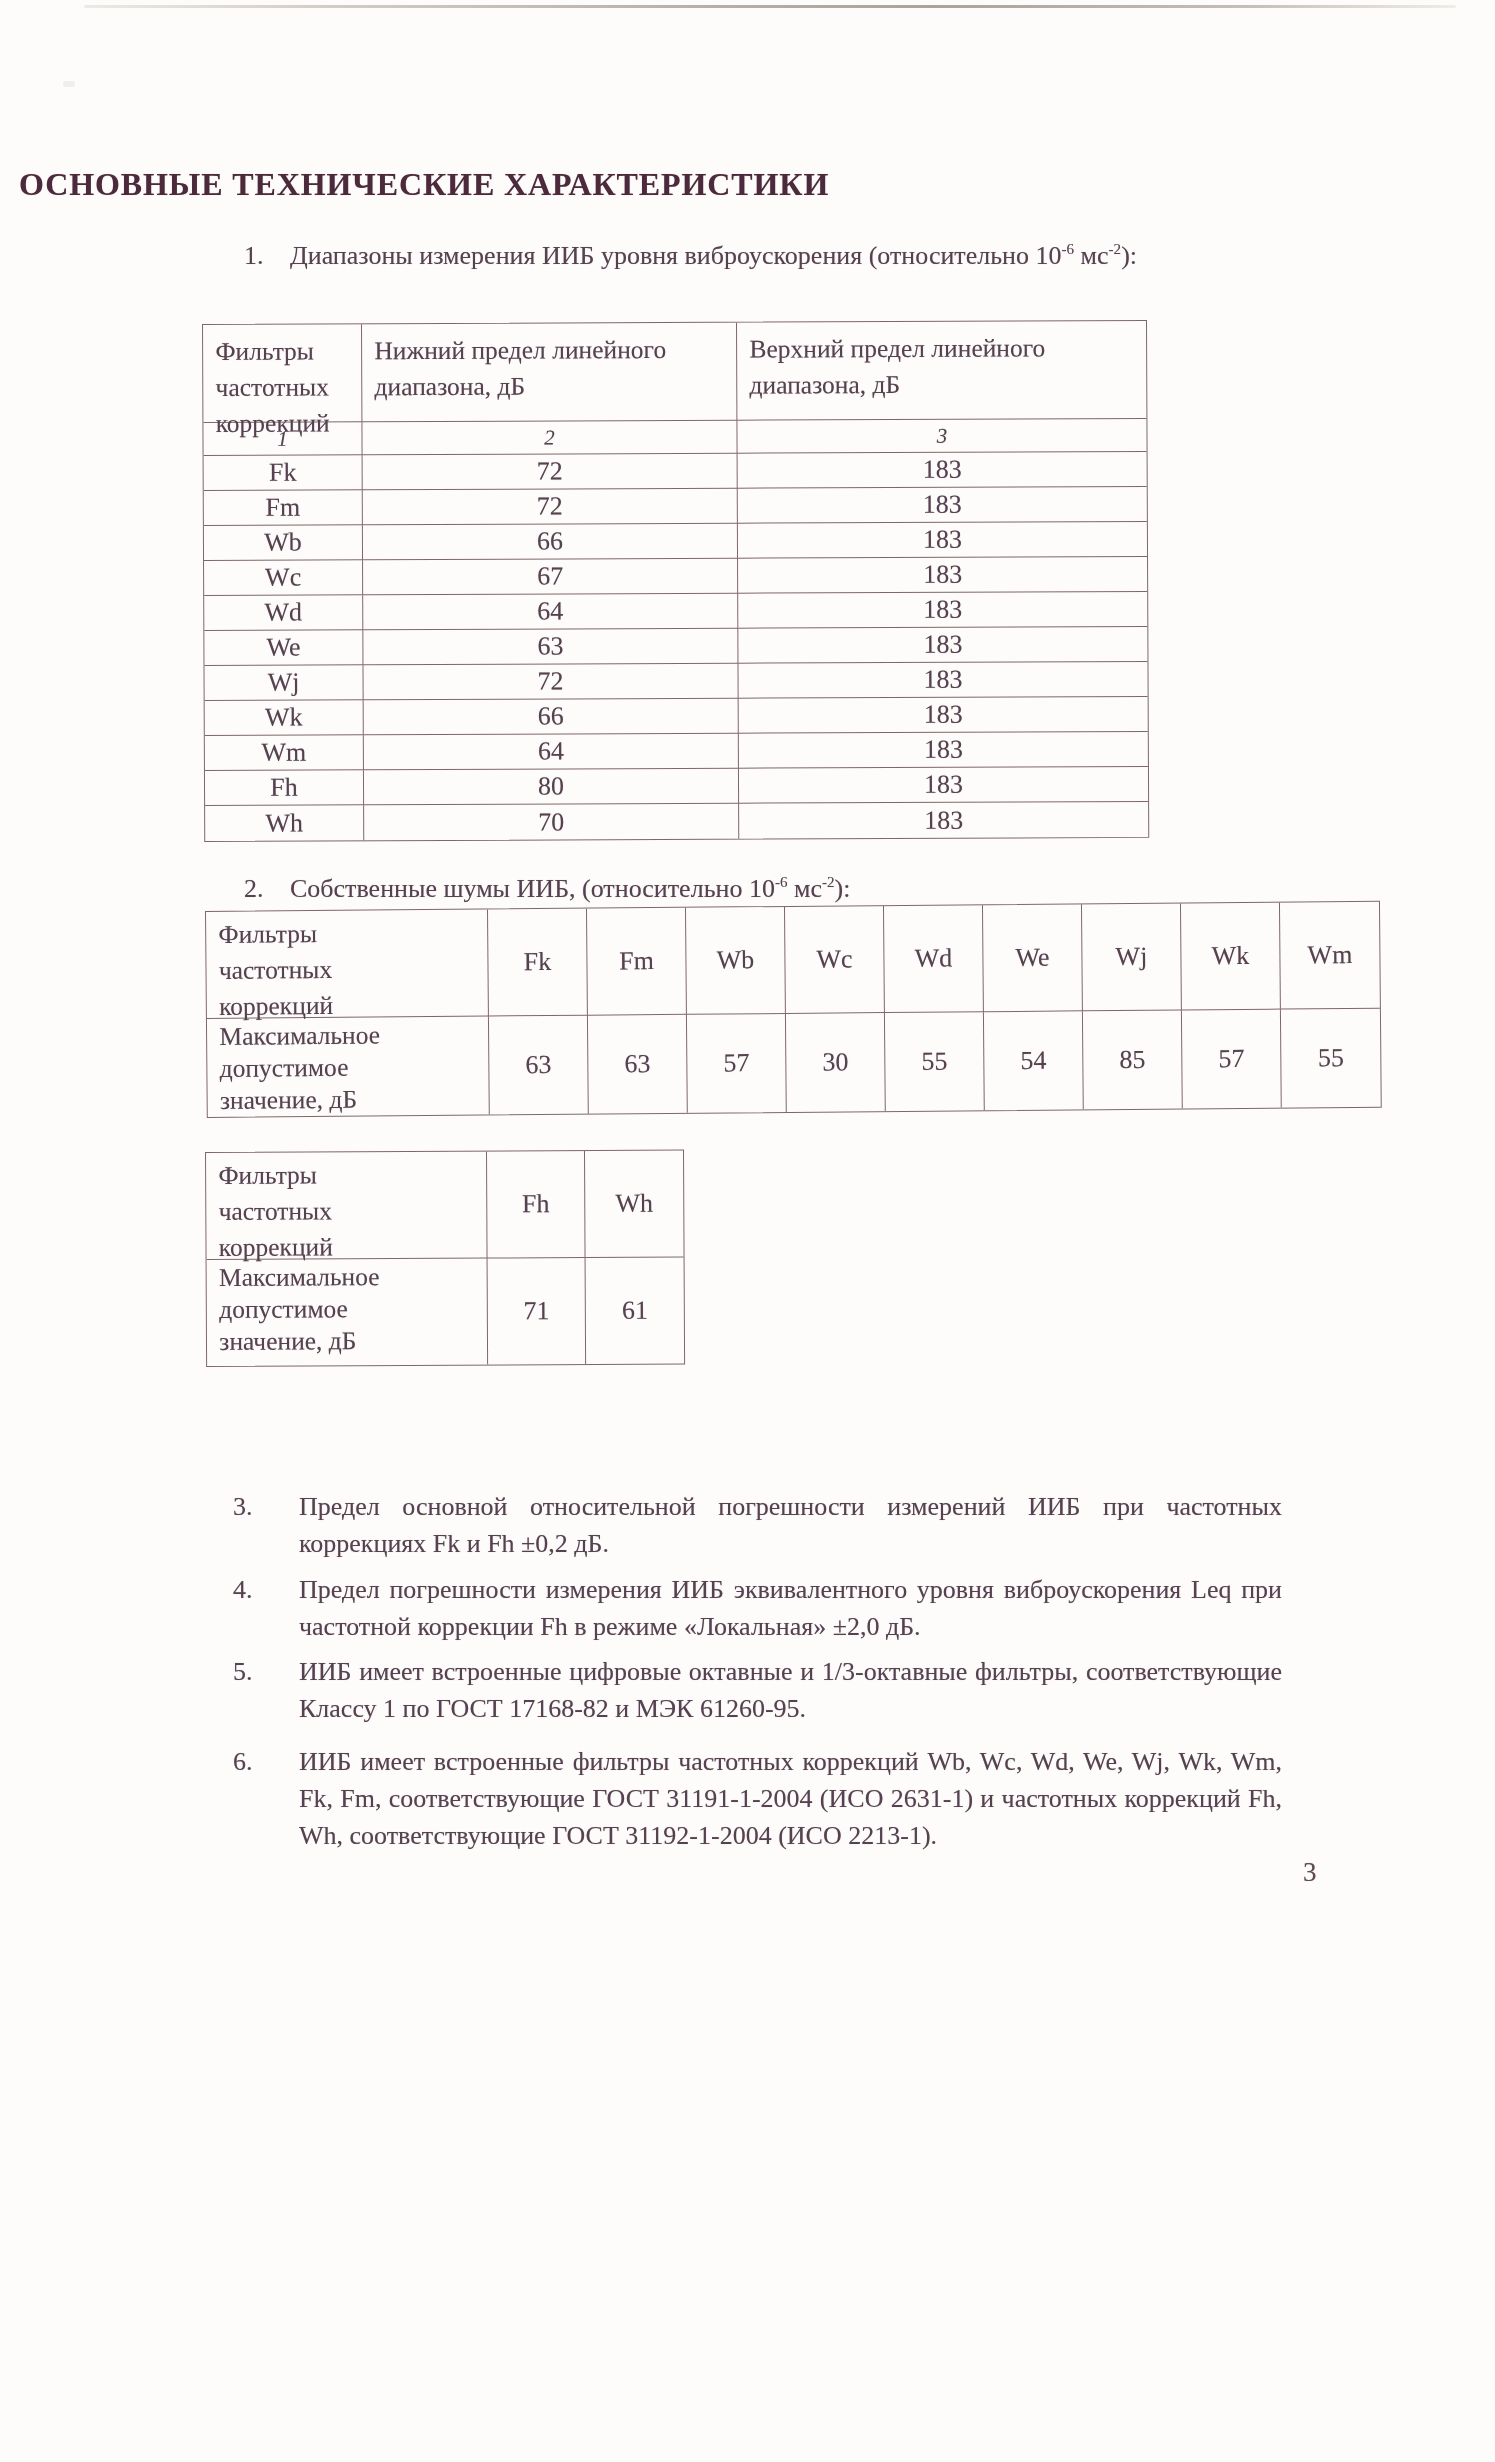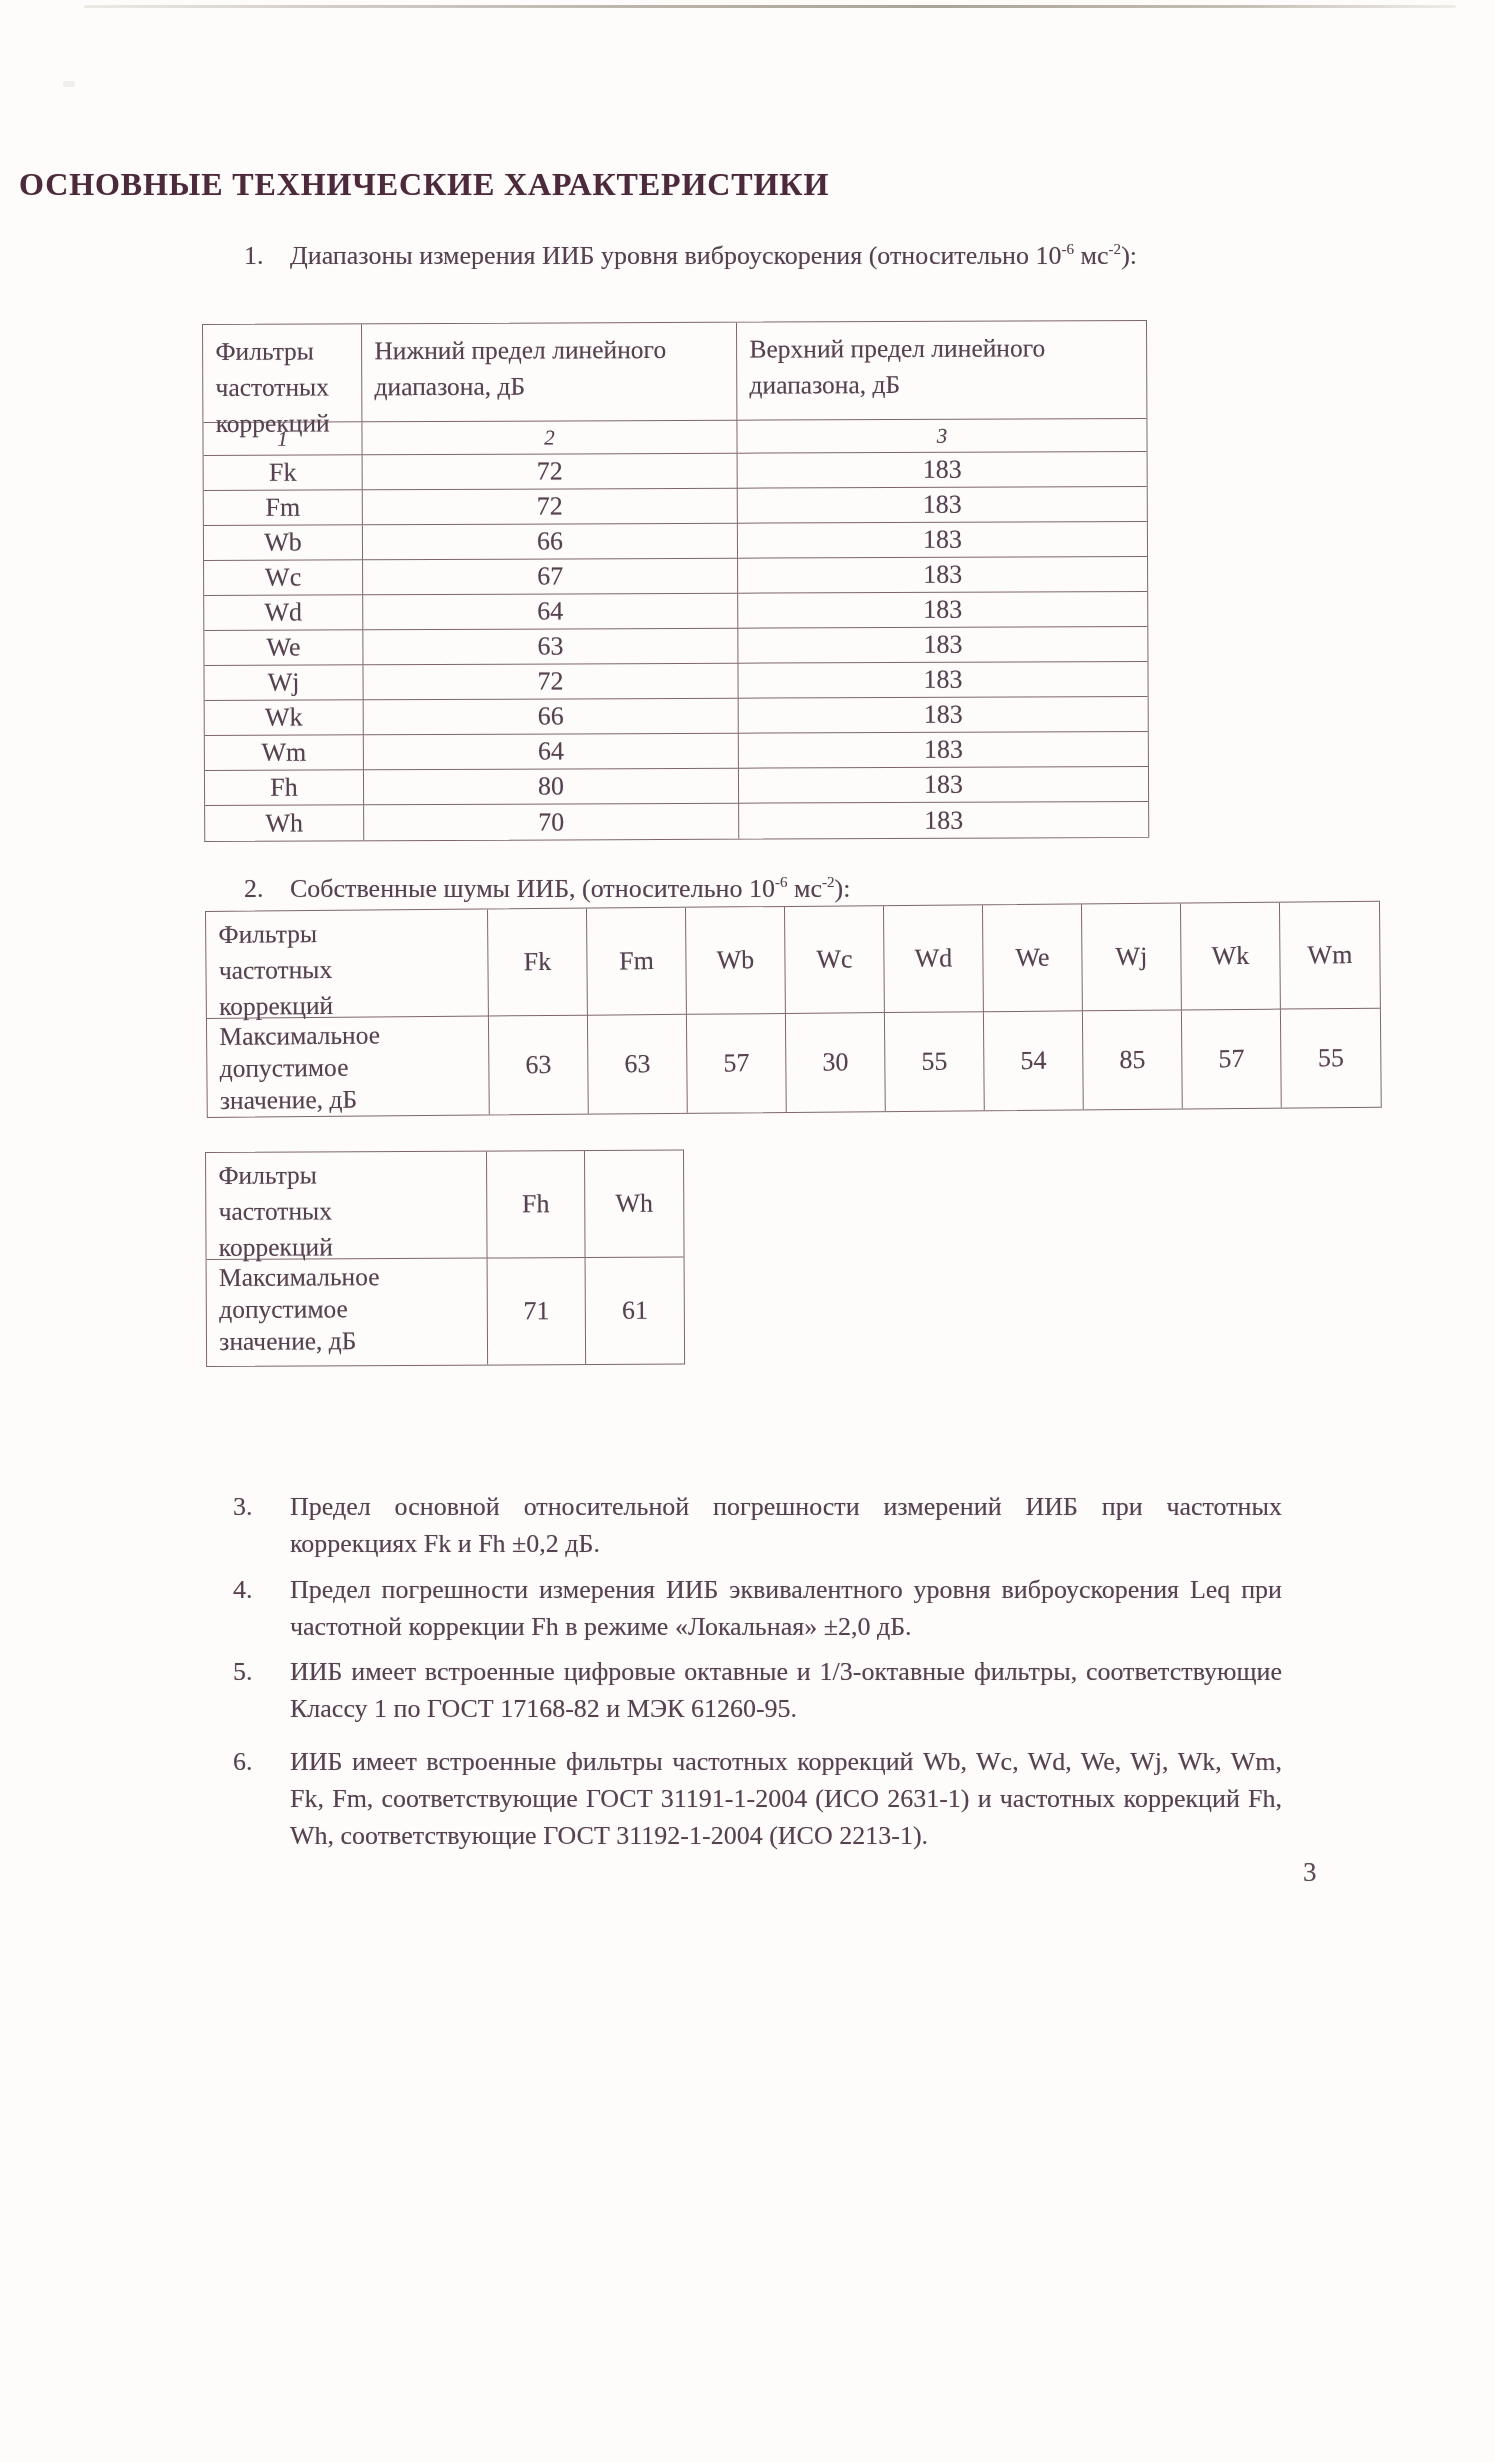--- a/index.html
+++ b/index.html
@@ -87,21 +87,21 @@
   #table3-grid .cell:nth-child(n+4){border-bottom:none;}
   .rowlabel{font-size:25.5px;line-height:36px;padding:5.3px 0 0 12.3px;}
   .vlabel{font-size:25.5px;line-height:32px;padding:1.8px 0 0 12.3px;}
   
   .para{
     position:absolute;left:233px;width:1049px;
     display:flex;align-items:flex-start;
     font-size:26px;line-height:37px;color:var(--ink);
   }
   .para .num{width:57px;flex:0 0 auto;}
-  .para .body{width:992px;text-align:justify;}
+  .para .body{width:992px;text-align:justify;margin-left:9px;}
   .page-number{
     position:absolute;left:1303px;top:1857px;
     font-size:27px;color:var(--ink-soft);
   }
 </style>
 </head>
 <body>
 
 <div class="page">
 

